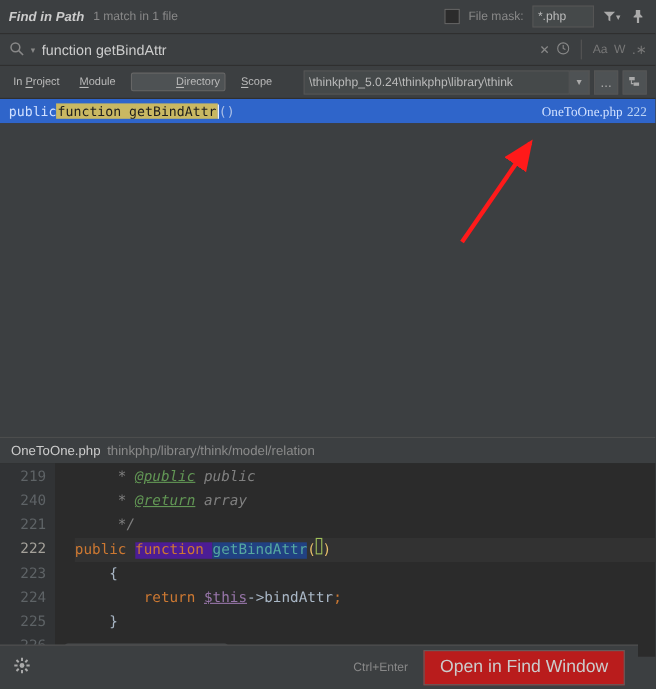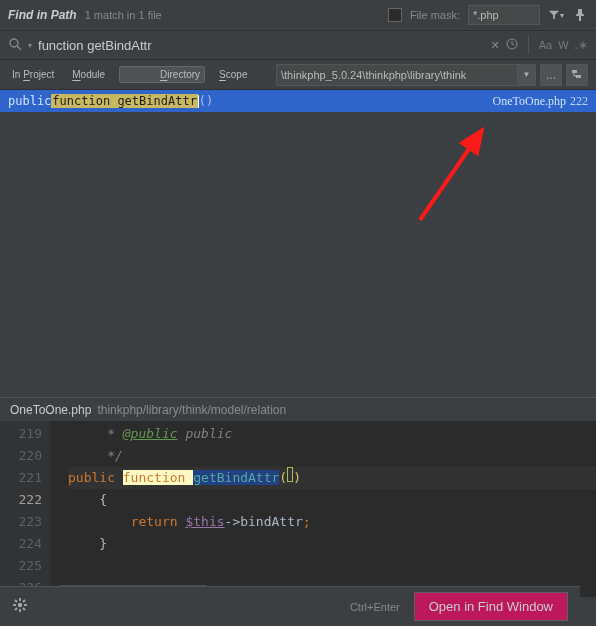--- a/index.html
+++ b/index.html
@@ -21,21 +21,21 @@
   padding: 0 8px;
   gap: 8px;
 }
 .titlebar .title { font-weight: bold; color: #cccccc; font-style: italic; }
 .titlebar .subtitle { color: #888; font-size: 11px; }
 .spacer { flex: 1; }
 .filemask-check {
   width: 14px; height: 14px; border: 1px solid #666; background: #2b2b2b;
 }
 .filemask-input {
-  width: 72px; height: 20px;
+  width: 56px; height: 20px;
   background: #45494a; border: 1px solid #555;
   color: #bbb; padding: 0 4px; font-size: 11px;
 }
 .tb-icon {
   width: 16px; height: 16px;
   display: flex; align-items: center; justify-content: center;
   color: #aaa;
 }
 
 
@@ -164,22 +164,22 @@
 .footer {
   position: absolute; bottom: 0; left: 0; right: 16px;
   height: 40px;
   background: #3c3f41;
   border-top: 1px solid #515151;
   display: flex; align-items: center;
   padding: 0 12px; gap: 14px;
 }
 .footer .hint { margin-left: auto; color: #888; font-size: 11px; }
 .footer .mainbtn {
-  background: #be185d; border: 1px solid #5e6060;
-  color: #ccc; font-size: 13px;
+  background: #b91c1c; border: 1px solid #5e6060;
+  color: #ccc; font-size: 16px;
   padding: 6px 14px; cursor: pointer;
 }
 </style>
 </head>
 <body>
 
 <div class="titlebar">
   <span class="title">Find in Path</span>
   <span class="subtitle">1 match in 1 file</span>
   <div class="spacer"></div>
@@ -263,32 +263,33 @@
 </div>
 
 <div class="preview-header">
   <span class="fn">OneToOne.php</span>
   <span class="pth">thinkphp/library/think/model/relation</span>
 </div>
 
 <div class="editor">
   <div class="gutter">
     <div>219</div>
-    <div>220</div>
+    <div>240</div>
     <div>221</div>
     <div style="color:#a4a19a">222</div>
     <div>223</div>
     <div>224</div>
     <div>225</div>
     <div>226</div>
   </div>
   <div class="code">
     <div><span class="comment">     * </span><span class="doctag">@public</span><span class="comment"> public</span></div>
+    <div><span class="comment">     * </span><span class="doctag">@return</span><span class="comment"> array</span></div>
     <div><span class="comment">     */</span></div>
-    <div class="line-hl"><span class="kw">public </span><span class="kw" style="background:#fef9c3">function </span><span class="fn" style="background:#214182">getBindAttr</span><span class="brack-y">(</span><span class="caret-box"></span><span class="brack-y">)</span></div>
+    <div class="line-hl"><span class="kw">public </span><span class="kw" style="background:#4c1d95">function </span><span class="fn" style="background:#214182">getBindAttr</span><span class="brack-y">(</span><span class="caret-box"></span><span class="brack-y">)</span></div>
     <div>    {</div>
     <div><span>        </span><span class="kw">return </span><span class="var">$this</span><span>-&gt;bindAttr</span><span class="kw">;</span></div>
     <div>    }</div>
     <div></div>
   </div>
   <div class="scrollbar-h"></div>
 </div>
 
 <div class="footer">
   <span>

